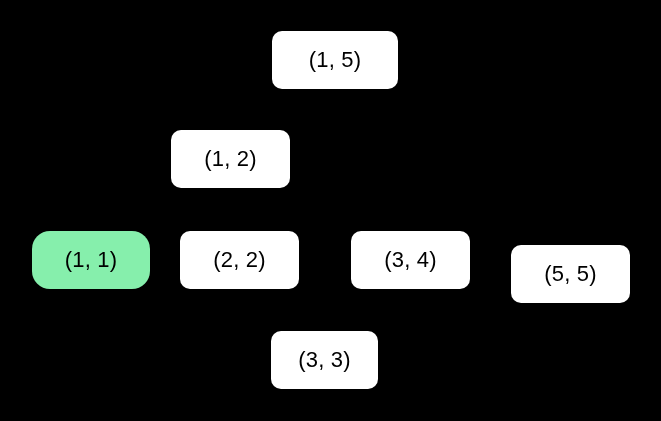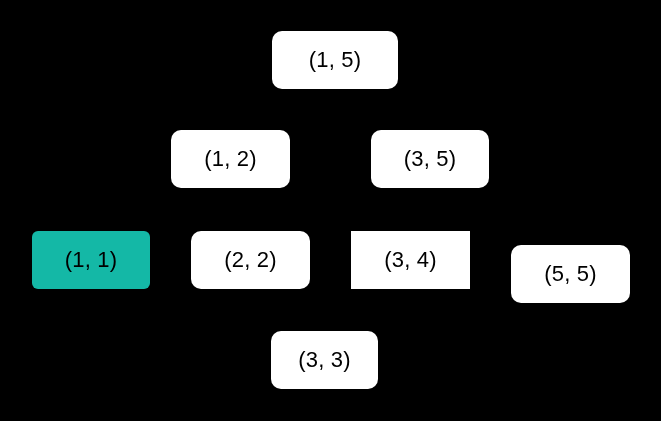--- a/index.html
+++ b/index.html
@@ -43,33 +43,30 @@
 <div id="canvas" style="background: rgb(0, 0, 0);">
 
   <div class="node" style="left: 272px; top: 31px; width: 126px; height: 58px; background: rgb(255, 255, 255); border-radius: 10px;">
     <span class="node-label" style="color: rgb(0, 0, 0);">(1, 5)</span>
   </div>
 
   <div class="node" style="left: 171px; top: 130px; width: 119px; height: 58px; background: rgb(255, 255, 255); border-radius: 10px;">
     <span class="node-label" style="color: rgb(0, 0, 0);">(1, 2)</span>
   </div>
 
-  <div class="node" style="left: 371px; top: 130px; width: 118px; height: 58px; background: rgb(255, 255, 255); border-radius: 10px;">
-    <span class="node-label" style="color: rgb(0, 0, 0);">(3, 5)</span>
-  </div>
 
-  <div class="node" style="left: 32px; top: 231px; width: 118px; height: 58px; background: #14b8a6; border-radius: 6px;">
+  <div class="node" style="left: 32px; top: 231px; width: 118px; height: 58px; background: #86efac; border-radius: 18px;">
     <span class="node-label" style="color: rgb(0, 0, 0);">(1, 1)</span>
   </div>
 
-  <div class="node" style="left: 191px; top: 231px; width: 119px; height: 58px; background: rgb(255, 255, 255); border-radius: 10px;">
+  <div class="node" style="left: 180px; top: 231px; width: 119px; height: 58px; background: rgb(255, 255, 255); border-radius: 10px;">
     <span class="node-label" style="color: rgb(0, 0, 0);">(2, 2)</span>
   </div>
 
-  <div class="node" style="left: 351px; top: 231px; width: 119px; height: 58px; background: rgb(255, 255, 255); border-radius: 0;">
+  <div class="node" style="left: 351px; top: 231px; width: 119px; height: 58px; background: rgb(255, 255, 255); border-radius: 10px;">
     <span class="node-label" style="color: rgb(0, 0, 0);">(3, 4)</span>
   </div>
 
   <div class="node" style="left: 511px; top: 245px; width: 119px; height: 58px; background: rgb(255, 255, 255); border-radius: 10px;">
     <span class="node-label" style="color: rgb(0, 0, 0);">(5, 5)</span>
   </div>
 
   <div class="node" style="left: 271px; top: 331px; width: 107px; height: 58px; background: rgb(255, 255, 255); border-radius: 10px;">
     <span class="node-label" style="color: rgb(0, 0, 0);">(3, 3)</span>
   </div>

